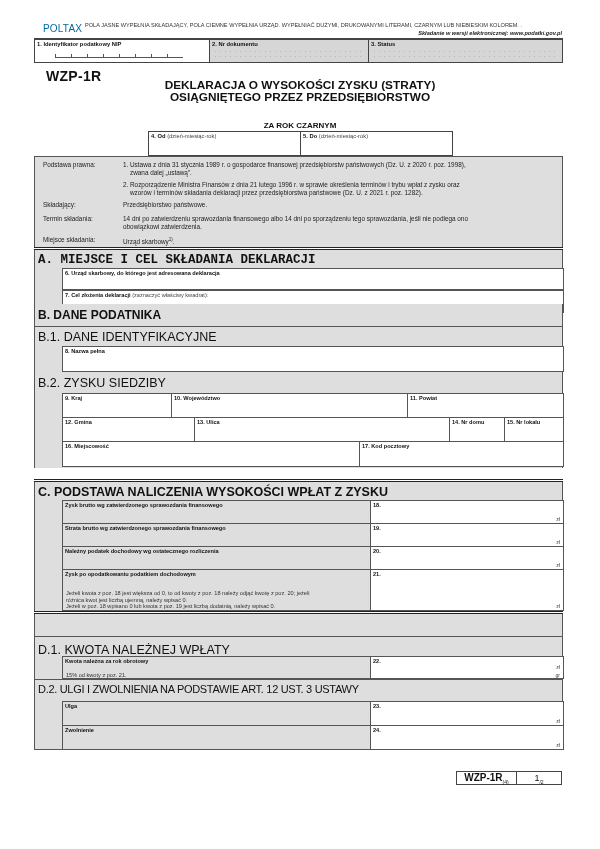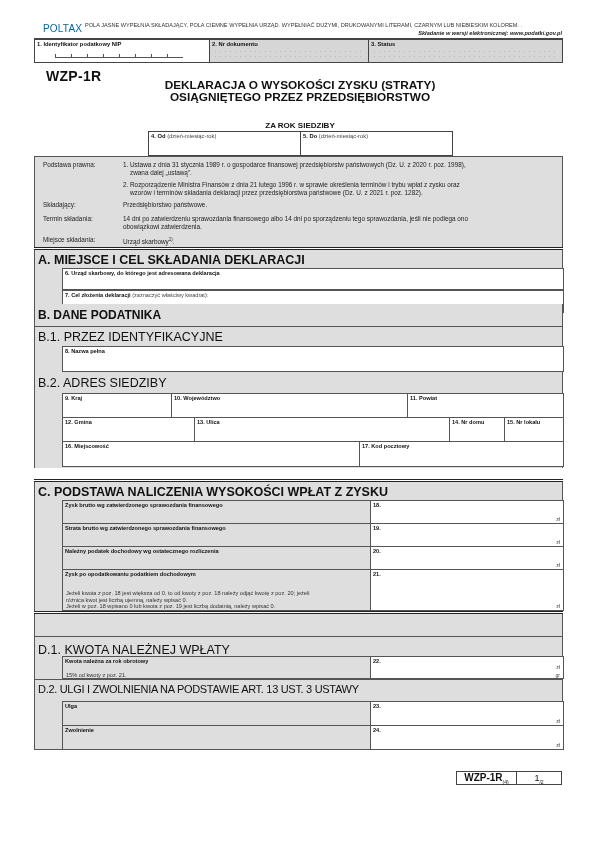--- a/index.html
+++ b/index.html
@@ -86,21 +86,21 @@
     <span>3. Status</span>
   </div>
 </div>
 
 <div class="abs" id="form-code">WZP-1R</div>
 
 <div class="abs" id="title">
   <div>DEKLARACJA O WYSOKOŚCI ZYSKU (STRATY)</div>
   <div>OSIĄGNIĘTEGO PRZEZ PRZEDSIĘBIORSTWO</div>
 </div>
-<div class="abs" id="subtitle">ZA ROK SIEDZIBY</div>
+<div class="abs" id="subtitle">ZA ROK CZARNYM</div>
 
 <div class="abs" id="period">
   <div class="pf">
     <b>4. Od</b>
     <span class="hint">(dzień-miesiąc-rok)</span>
   </div>
   <div class="pf">
     <b>5. Do</b>
     <span class="hint">(dzień-miesiąc-rok)</span>
   </div>
@@ -132,41 +132,41 @@
     </div>
   </div>
   <div class="irow" style="top:79px;">
     <div class="ilabel">Miejsce składania:</div>
     <div class="itext"><span>Urząd skarbowy</span><sup>1)</sup>.</div>
   </div>
 </div>
 
 <div class="dbl" style="top:247px;"></div>
 <div class="sec" style="top:250px; height:63px;">
-  <div class="sec-title" style="top:3px;">A. MIEJSCE I CEL SKŁADANIA DEKLARACJI</div>
+  <div class="sec-title" style="top:3px;font-family:Liberation Mono, monospace;">A. MIEJSCE I CEL SKŁADANIA DEKLARACJI</div>
   <div class="box" style="left:27px; top:18px; width:502px; height:22px;">
     <span>6. Urząd skarbowy, do którego jest adresowana deklaracja</span>
   </div>
   <div class="box" style="left:27px; top:40px; width:502px; height:23px;">
     <span>7. Cel złożenia deklaracji</span>
     <span class="light">(zaznaczyć właściwy kwadrat):</span>
   </div>
 </div>
 <div class="abs" id="opt1">1. złożenie po raz pierwszy deklaracji za dany okres</div>
 <div class="abs" id="opt2"><span>2. korekta deklaracji za dany okres</span><sup>2)</sup></div>
 
 <div class="dbl" style="top:313px;"></div>
 <div class="sec" style="top:304px; height:164px;">
   <div class="sec-title" style="top:4px; font-size:12px;">B. DANE PODATNIKA</div>
   <div class="hline" style="position:absolute; left:-1px; top:22px;"></div>
-  <div class="sub-title" style="top:26px;">B.1. PRZEZ IDENTYFIKACYJNE</div>
+  <div class="sub-title" style="top:26px;">B.1. DANE IDENTYFIKACYJNE</div>
   <div class="box" style="left:27px; top:42px; width:502px; height:26px;">
     <span>8. Nazwa pełna</span>
   </div>
-  <div class="sub-title" style="top:72px;">B.2. ADRES SIEDZIBY</div>
+  <div class="sub-title" style="top:72px;">B.2. ZYSKU SIEDZIBY</div>
 
   <div class="box" style="left:27px; top:89px; width:110px; height:25px;"><span>9. Kraj</span></div>
   <div class="box" style="left:136px; top:89px; width:237px; height:25px;"><span>10. Województwo</span></div>
   <div class="box" style="left:372px; top:89px; width:157px; height:25px;"><span>11. Powiat</span></div>
 
   <div class="box" style="left:27px; top:113px; width:133px; height:25px;"><span>12. Gmina</span></div>
   <div class="box" style="left:159px; top:113px; width:256px; height:25px;"><span>13. Ulica</span></div>
   <div class="box" style="left:414px; top:113px; width:56px; height:25px;"><span>14. Nr domu</span></div>
   <div class="box" style="left:469px; top:113px; width:60px; height:25px;"><span>15. Nr lokalu</span></div>
 
@@ -206,21 +206,21 @@
   <div class="box grey" style="left:27px; top:42px; width:309px; height:23px;">
     <span>Kwota należna za rok obrotowy</span>
     <div class="note" style="top:15px;">15% od kwoty z poz. 21.</div>
   </div>
   <div class="box" style="left:335px; top:42px; width:194px; height:23px;">
     <span>22.</span>
     <span class="zl" style="bottom:8px;">zł</span>
     <span class="gr">gr</span>
   </div>
   <div class="hline" style="position:absolute; left:-1px; top:65px;"></div>
-  <div class="sub-title small" style="top:69px;">D.2. ULGI I ZWOLNIENIA NA PODSTAWIE ART. 13 UST. 3 USTAWY</div>
+  <div class="sub-title small" style="top:69px;">D.2. ULGI I ZWOLNIENIA NA PODSTAWIE ART. 12 UST. 3 USTAWY</div>
 
   <div class="box grey" style="left:27px; top:87px; width:309px; height:25px;"><span>Ulga</span></div>
   <div class="box" style="left:335px; top:87px; width:194px; height:25px;"><span>23.</span><span class="zl">zł</span></div>
 
   <div class="box grey" style="left:27px; top:111px; width:309px; height:25px;"><span>Zwolnienie</span></div>
   <div class="box" style="left:335px; top:111px; width:194px; height:25px;"><span>24.</span><span class="zl">zł</span></div>
 </div>
 
 <div class="abs" id="footer">
   <div class="fcode"><span>WZP-1R</span><sub>(4)</sub></div>

